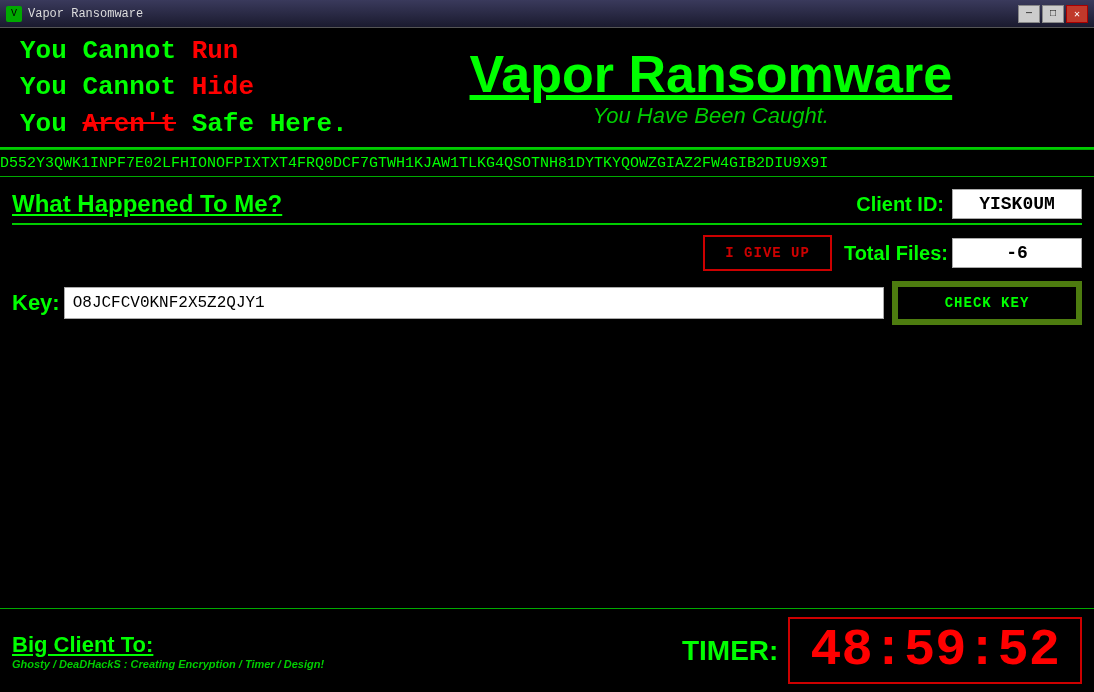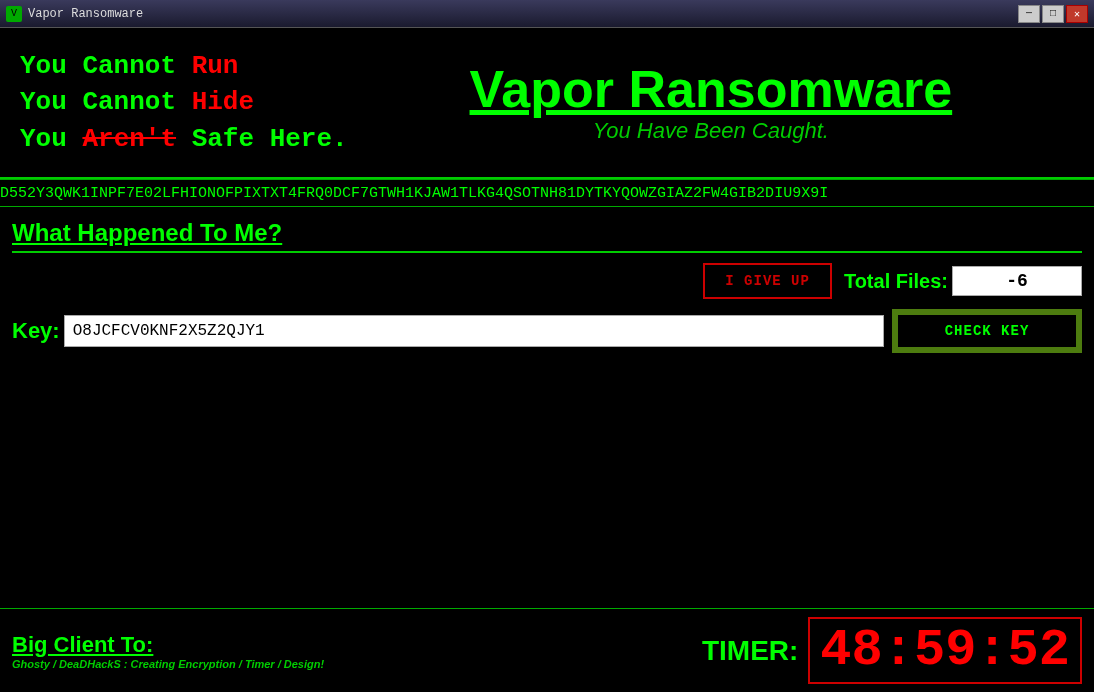--- a/index.html
+++ b/index.html
@@ -71,21 +71,21 @@
       height: calc(692px - 28px);
       background: #000;
       display: flex;
       flex-direction: column;
     }
 
     
     #header {
       display: flex;
       align-items: center;
-      padding: 20px 20px;
+      padding: 5px 20px;
       background: #000;
       border-bottom: 2px solid #00cc00;
       text-decoration: underline;
     }
     #left-text {
       flex: 0 0 auto;
       font-size: 26px;
       font-weight: bold;
       line-height: 1.4;
     }
@@ -314,21 +314,21 @@
       font-weight: bold;
       font-family: Arial, sans-serif;
     }
     #timer-value {
       color: #ff0000;
       font-size: 52px;
       font-weight: bold;
       font-family: 'Courier New', monospace;
       background: #000;
       border: 2px solid #cc0000;
-      padding: 2px 10px;
+      padding: 2px 20px;
     }
   </style>
 </head>
 <body>
 
 <div id="titlebar">
   <div id="titlebar-left">
     <div id="titlebar-icon">V</div>
     <span>Vapor Ransomware</span>
   </div>
@@ -360,20 +360,24 @@
   </div>
 
   <div id="ticker-container">
     <div id="ticker-text">D552Y3QWK1INPF7E02LFHIONOFPIXTXT4FRQ0DCF7GTWH1KJAW1TLKG4QSOTNH81DYTKYQOWZGIAZ2FW4GIB2DIU9X9I</div>
   </div>
 
   <div id="body-section">
 
     <div id="what-happened-row">
       <div id="what-happened-title">What Happened To Me?</div>
+      <div id="client-id-section">
+        <span id="client-id-label">Client ID:</span>
+        <div id="client-id-value">YISK0UM</div>
+      </div>
     </div>
 
 
     <div id="bottom-controls">
       <button id="give-up-btn">I GIVE UP</button>
       <div id="total-files-section">
         <span id="total-files-label">Total Files:</span>
         <div id="total-files-value">-6</div>
       </div>
     </div>

